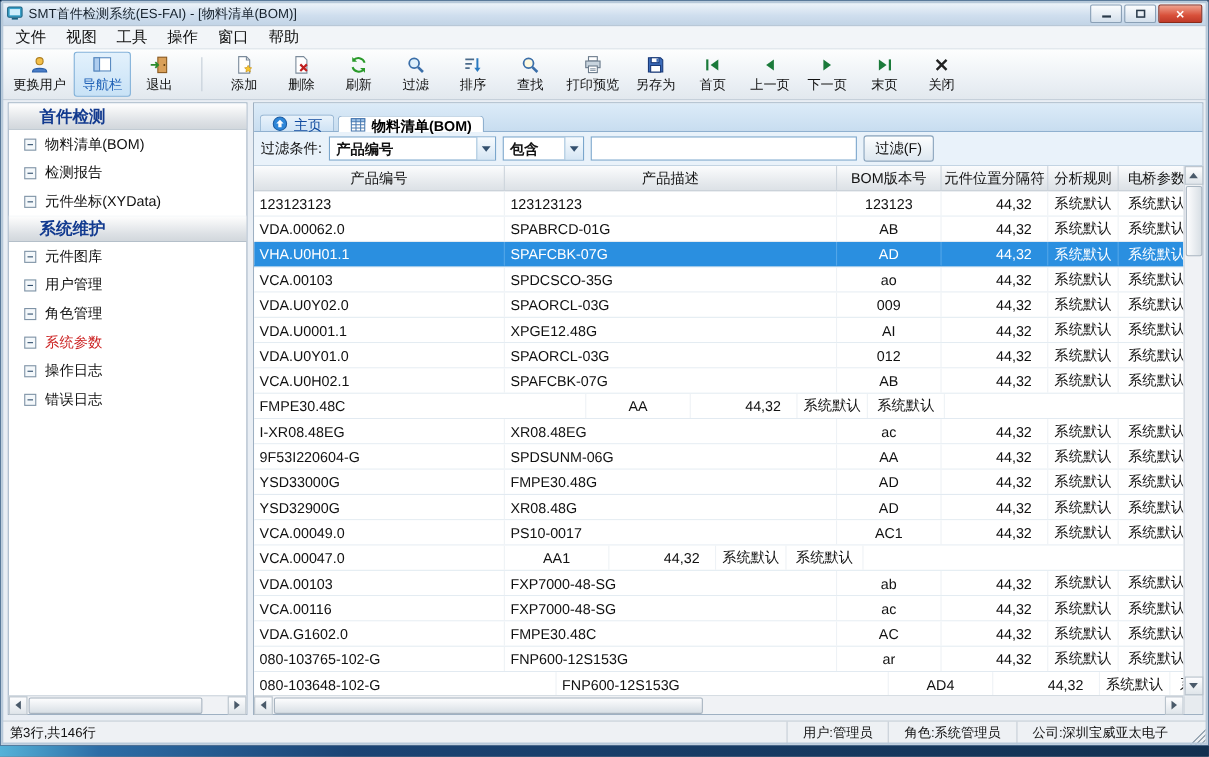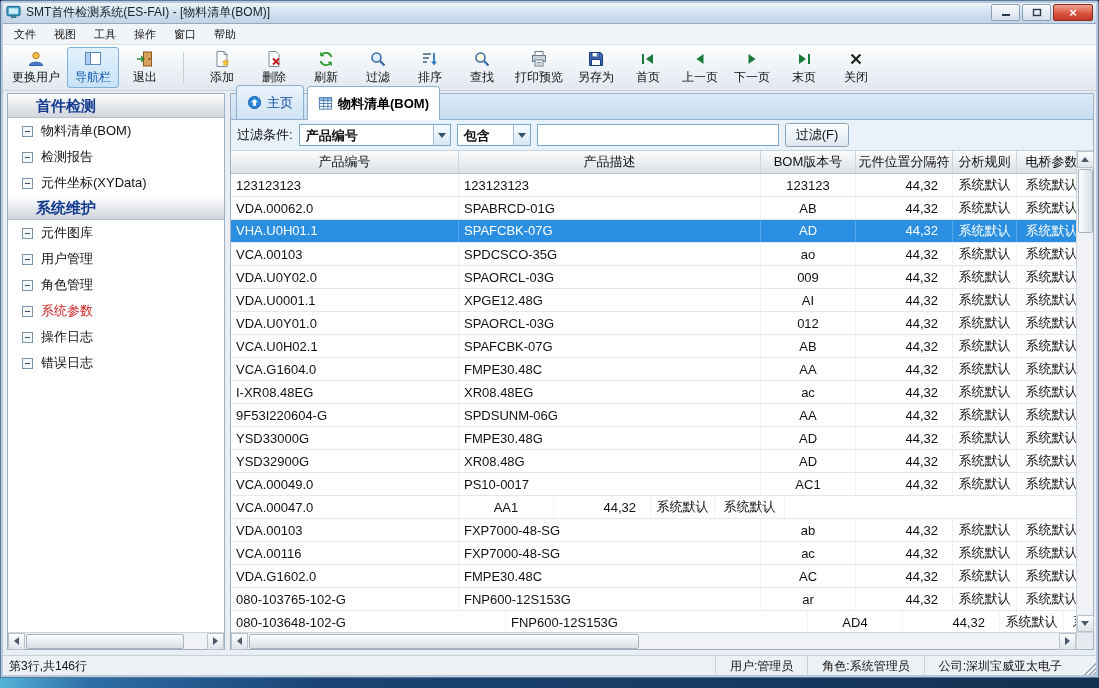--- a/index.html
+++ b/index.html
@@ -22,21 +22,21 @@
   .win-buttons { margin-left:auto; display:flex; gap:2px; }
   .win-btn { width:29px; height:17px; border:1px solid #8aa0b6; border-radius:2px;
     background:linear-gradient(#fcfdfe,#d4e0ec); display:flex; align-items:center; justify-content:center; }
   .win-btn svg { display:block; }
   .win-btn.close { width:40px; background:linear-gradient(#f0a28e,#d8503a 60%,#c03a28); border-color:#8a2a1a;
     color:#fff; font-weight:bold; font-size:13px; line-height:1; }
 
   
   .menubar { height:21px; background:#f2f5f8; border-bottom:1px solid #d8dfe6;
     display:flex; align-items:center; padding-left:4px; }
-  .menu-item { padding:2px 9px; font-size:11px; cursor:default; }
+  .menu-item { padding:2px 9px; font-size:14px; cursor:default; }
 
   
   .toolbar { height:46px; background:linear-gradient(#fdfefe,#eaeff4 70%,#e2e8ee);
     border-bottom:1px solid #c6d0da; display:flex; align-items:stretch; padding:2px 4px; }
   .tool-btn { min-width:52px; padding:1px 6px; display:flex; flex-direction:column; align-items:center;
     justify-content:center; gap:1px; font-size:12px; border:1px solid transparent; border-radius:3px; cursor:default; }
   .tool-btn .ticon { height:19px; display:flex; align-items:center; }
   .tool-btn .tlabel { white-space:nowrap; }
   .tool-btn.active { background:linear-gradient(#e3f1fc,#c8e2f6); border-color:#7fb0d9; }
   .tool-btn.active .tlabel { color:#1b5eb5; }
@@ -56,21 +56,21 @@
   .tree-icon::after { content:""; position:absolute; left:2px; right:2px; top:4px; height:1px; background:#33506e; }
   .side-fill { flex:1; }
 
   .splitter { width:5px; cursor:col-resize; }
 
   .main { flex:1; min-width:0; background:#fff; border:1px solid #9eb0c2; display:flex; flex-direction:column; }
 
   
   .tabstrip { height:26px; flex:0 0 26px; background:linear-gradient(#dcebf8,#c8ddf0);
     border-bottom:1px solid #8fb0cf; display:flex; align-items:flex-end; padding-left:5px; gap:3px; }
-  .tab { height:34px; display:flex; align-items:center; gap:5px; padding:0 10px; font-size:13px;
+  .tab { height:15px; display:flex; gap:5px; padding:0 10px; font-size:13px;
     border:1px solid #8fb0cf; border-bottom:none; border-radius:4px 4px 0 0;
     background:linear-gradient(#eaf3fb,#cfe3f5); color:#0f4a9e; cursor:default; }
   .tab.active { background:#fff; color:#000; font-weight:bold; position:relative; top:1px; }
 
   
   .filterbar { height:31px; flex:0 0 31px; background:#e9f2fa; border-bottom:1px solid #c3d4e3;
     display:flex; align-items:center; padding:0 6px; gap:6px; }
   .flabel { font-size:13px; }
   .combo { height:22px; background:#fff; border:1px solid #7aa6cc; display:flex; align-items:stretch; }
   .combo .cval { padding:2px 6px 0 6px; font-size:13px; font-weight:bold; flex:1; white-space:nowrap; overflow:hidden; }
@@ -496,21 +496,20 @@
                 </div>
                 <div class="grow">
                   <div class="gcell" style="width: 228px; justify-content: flex-start;">VCA.U0H02.1</div>
                   <div class="gcell" style="width: 302px; justify-content: flex-start;">SPAFCBK-07G</div>
                   <div class="gcell" style="width: 95px; justify-content: center;">AB</div>
                   <div class="gcell" style="width: 97px; justify-content: flex-end; padding-right: 14px;">44,32</div>
                   <div class="gcell" style="width: 64px; justify-content: center;">系统默认</div>
                   <div class="gcell" style="width: 70px; justify-content: center;">系统默认</div>
                 </div>
                 <div class="grow">
-                  <div class="gcell" style="width: 228px; justify-content: flex-start;">VCA.G1604.0</div>
                   <div class="gcell" style="width: 302px; justify-content: flex-start;">FMPE30.48C</div>
                   <div class="gcell" style="width: 95px; justify-content: center;">AA</div>
                   <div class="gcell" style="width: 97px; justify-content: flex-end; padding-right: 14px;">44,32</div>
                   <div class="gcell" style="width: 64px; justify-content: center;">系统默认</div>
                   <div class="gcell" style="width: 70px; justify-content: center;">系统默认</div>
                 </div>
                 <div class="grow">
                   <div class="gcell" style="width: 228px; justify-content: flex-start;">I-XR08.48EG</div>
                   <div class="gcell" style="width: 302px; justify-content: flex-start;">XR08.48EG</div>
                   <div class="gcell" style="width: 95px; justify-content: center;">ac</div>

